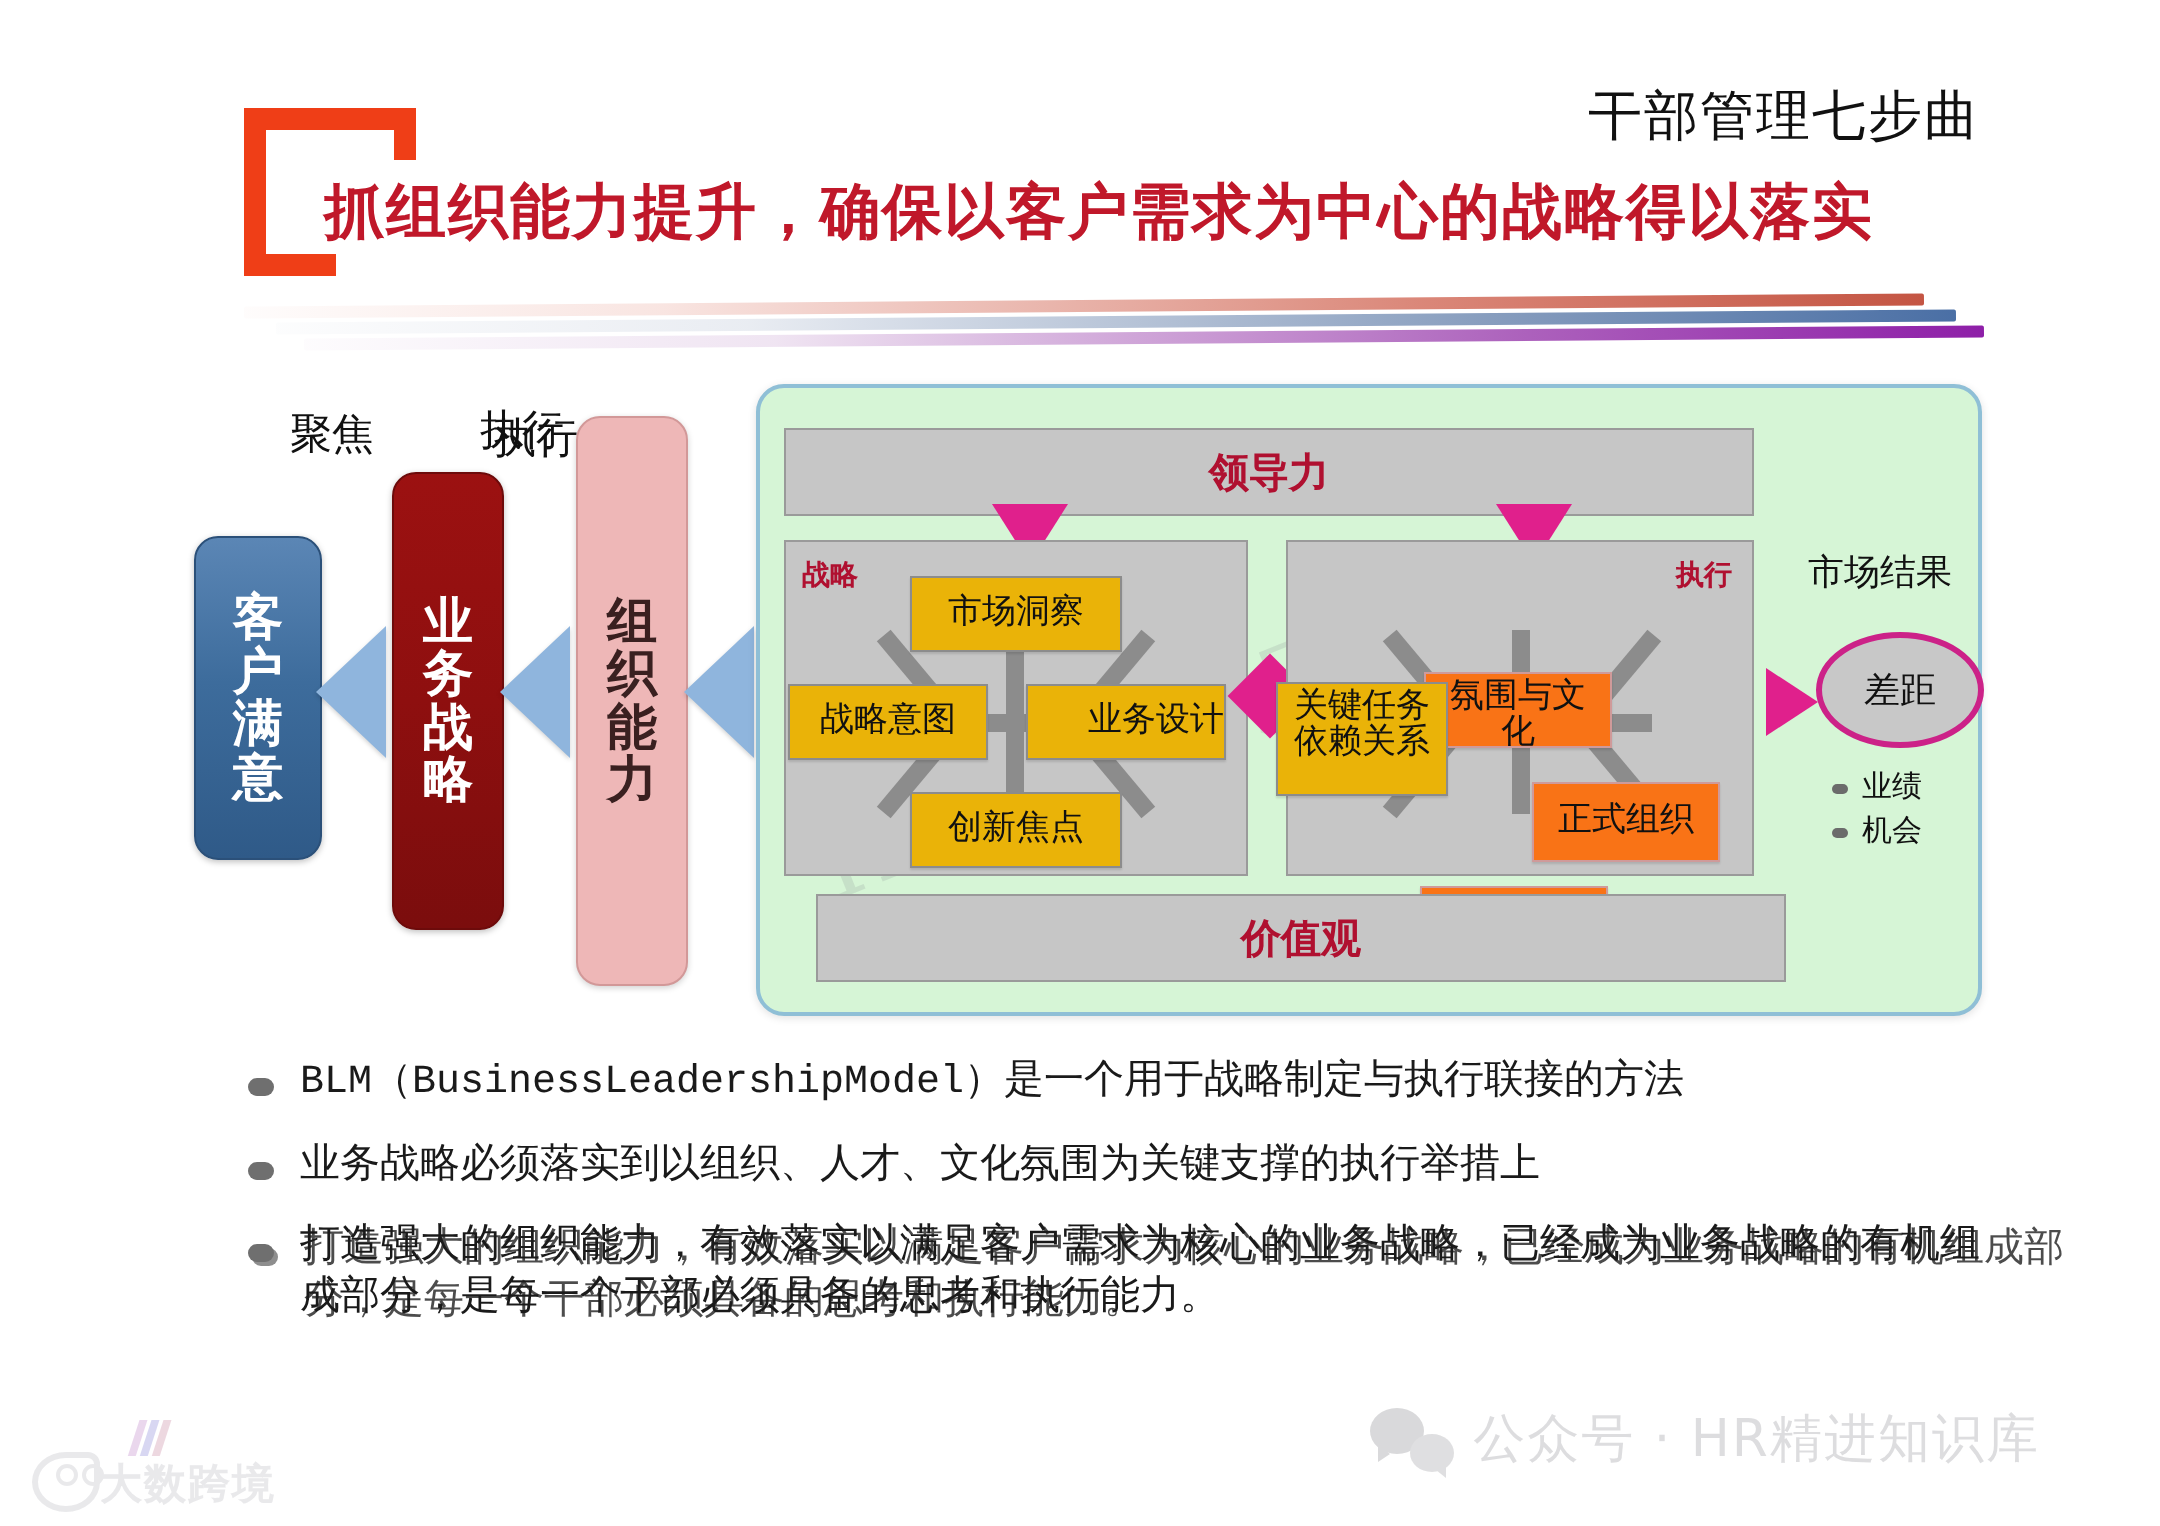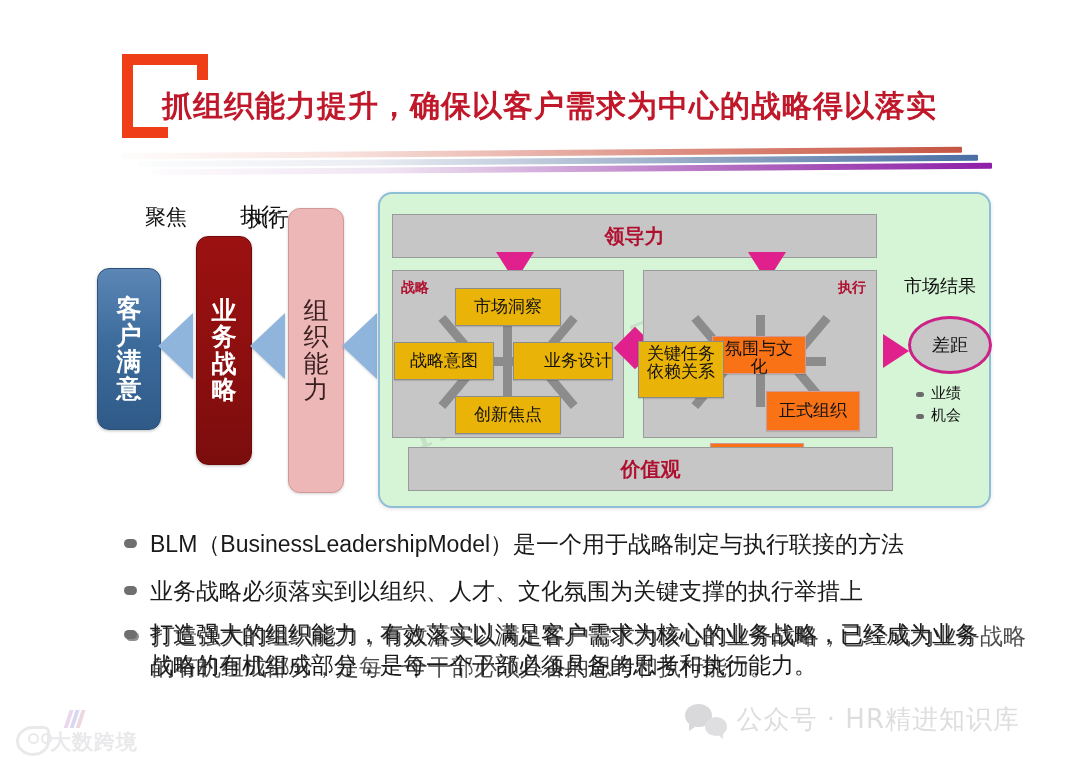--- a/index.html
+++ b/index.html
@@ -69,21 +69,21 @@
   }
   .vbox.darkred{
     left:196px;top:236px;width:54px;height:227px;
     background:linear-gradient(180deg,#9c1111 0%,#8e0f0f 50%,#7b0d0d 100%);
     border:1px solid #6d0b0b;color:#fff;font-size:25px;font-weight:bold;
     box-shadow:0 1px 3px rgba(0,0,0,0.25);
   }
   .vbox.pink{
     left:288px;top:208px;width:54px;height:283px;
     background:#eeb7b7;border:1px solid #d29898;color:#3a2020;
-    font-size:25px;font-weight:normal;
+    font-size:25px;font-weight:bold;
     box-shadow:0 1px 3px rgba(0,0,0,0.18);
     align-items:center;
   }
   .chev{
     position:absolute;width:0;height:0;
     border-top:33px solid transparent;border-bottom:33px solid transparent;
     border-right:35px solid #8fb5dd;
     filter:drop-shadow(0 1px 1px rgba(0,0,0,0.18));
   }
   .chev.c1{left:158px;top:313px;}
@@ -176,22 +176,22 @@
     font-size:48px;color:rgba(120,120,130,0.16);
     transform:rotate(-22deg);white-space:nowrap;
     font-family:"DejaVu Serif","Liberation Serif",serif;
     pointer-events:none;
   }
 
   
   .bullets{position:absolute;left:120px;top:528px;width:880px;}
   .bullet{
     position:relative;padding-left:30px;
-    font-size:23px;color:#1a1a1a;line-height:1.42;
-    font-family:Liberation Sans, sans-serif;
+    font-size:20px;color:#1a1a1a;line-height:1.42;
+    font-family:Liberation Mono, monospace;
   }
   .bullet:before{
     content:"";position:absolute;left:4px;top:11px;
     width:13px;height:9px;border-radius:5px;background:#6f6f6f;
   }
   .bullet.b1{margin-bottom:14px;}
   .bullet.b2{margin-bottom:12px;}
   .bullet.b3{line-height:1.32;}
   .bullet.ghost{
     position:absolute;left:0;top:0;width:880px;
@@ -250,20 +250,21 @@
     font-size:26px;color:#9a9aa0;white-space:nowrap;letter-spacing:1px;
     font-family:"DejaVu Sans","Liberation Sans",sans-serif;
   }
 </style>
 </head>
 <body>
 
 <div class="slide">
 
   <div class="corner-bracket"></div>
+  <div class="kicker">干部管理七步曲</div>
   <div class="headline">抓组织能力提升，确保以客户需求为中心的战略得以落实</div>
   <div class="rule r1"></div>
   <div class="rule r2"></div>
   <div class="rule r3"></div>
 
   <div class="flow-label" style="left:145px;top:203px;">聚焦</div>
   <div class="flow-label" style="left:240px;top:201px;">执行</div>
   <div class="flow-label" style="left:247px;top:205px;">执行</div>
 
   <div class="vbox blue">

